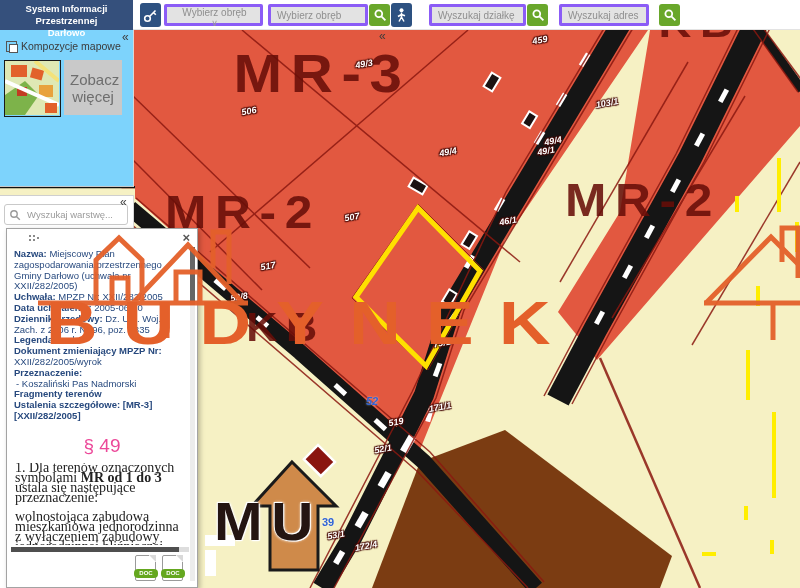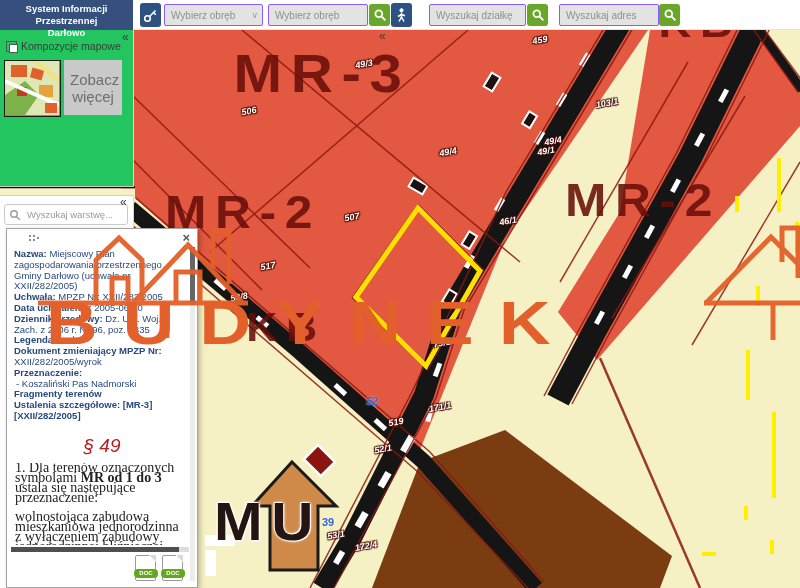--- a/index.html
+++ b/index.html
@@ -22,31 +22,31 @@
 
   
   .topbar{position:absolute;left:0;top:0;width:800px;height:30px;background:#fff;z-index:40;
           border-bottom:1px solid #e3e3e3;}
   .app-title{position:absolute;left:0;top:0;width:133px;height:30px;background:#35507c;color:#fff;
              font-size:9.5px;font-weight:bold;text-align:center;line-height:1.25;padding-top:3px;}
   .ibtn{position:absolute;border:none;border-radius:3px;cursor:pointer;padding:0;
         display:flex;align-items:center;justify-content:center;}
   .ibtn.blue{background:#2d5181;width:21px;height:24px;top:3px;}
   .ibtn.green{background:#69a72b;width:21px;height:22px;top:4px;}
-  .tb-field{position:absolute;top:4px;height:22px;background:#e3e3e3;border:1px solid #8b5cf6;
-            border-radius:2px;font-size:10px;color:#8f8f8f;}
+  .tb-field{position:absolute;top:4px;height:22px;background:#e3e3e3;border:3px solid #8b5cf6;
+            border-radius:2px;font-size:10px;color:#8f8f8f;flex-direction:column;}
   .tb-select{display:flex;align-items:center;padding:0 4px 0 6px;cursor:pointer;}
   .tb-select .lbl{flex:1;}
   .chev{color:#9a9a9a;font-size:9px;}
   input.tb-input{padding:0 6px;outline:none;}
   input.tb-input::placeholder{color:#8f8f8f;}
   .collapse{position:absolute;z-index:45;font-size:12px;color:#3c3c3c;cursor:pointer;line-height:1;}
 
   
-  .comp-panel{position:absolute;left:0;top:30px;width:134px;height:157px;background:#22c55e;z-index:30;
+  .comp-panel{position:absolute;left:0;top:30px;width:134px;height:157px;background:#7dd3fc;z-index:30;
               border-right:1px solid #d8d8d8;border-bottom:1px solid #c9c9c9;}
   .comp-head{position:absolute;left:6px;top:10px;display:flex;align-items:center;gap:4px;}
   .sq1{position:relative;width:11px;height:11px;border:1.5px solid #555;display:inline-block;}
   .sq2{position:absolute;left:2px;top:2px;width:9px;height:9px;border:1.5px solid #555;background:#fff;}
   .comp-title{font-size:10.5px;color:#3b3b3b;}
   .comp-thumb{position:absolute;left:4px;top:30px;width:57px;height:57px;border:1.5px solid #1a1a1a;
               overflow:hidden;cursor:pointer;}
   .comp-more{position:absolute;left:64px;top:30px;width:58px;height:55px;background:#c9c9c9;border:none;
              color:#6e6e6e;font-size:15px;cursor:pointer;font-family:"Liberation Sans",sans-serif;}
   .layers-panel{position:absolute;left:0;top:195px;width:134px;height:393px;background:#fff;z-index:20;
@@ -61,21 +61,21 @@
   
   .popup{position:absolute;left:6px;top:228px;width:192px;height:360px;background:#fff;z-index:32;
          border:1px solid #a3a3a3;box-shadow:2px 2px 5px rgba(0,0,0,.25);font-size:9.5px;color:#27497e;}
   .drag-dots{position:absolute;left:22px;top:6px;width:2px;height:2px;background:#8a8a8a;
              box-shadow:4px 0 0 #8a8a8a,0 4px 0 #8a8a8a,4px 4px 0 #8a8a8a,8px 2px 0 #8a8a8a;}
   .popup-close{position:absolute;right:7px;top:1px;font-size:13px;color:#555;cursor:pointer;font-weight:bold;}
   .popup-content{position:absolute;left:7px;top:20px;width:170px;height:196px;line-height:10.8px;overflow:hidden;}
   .f b{font-weight:bold;}
   .dest-item{padding-left:2px;}
   .head-b{font-weight:bold;}
-  .para-ref{position:absolute;left:0;top:206px;width:100%;text-align:center;color:#b91c1c;font-size:19px;font-style:italic;}
+  .para-ref{position:absolute;left:0;top:206px;width:100%;text-align:center;color:#ec4899;font-size:19px;}
   .excerpt{position:absolute;left:8px;top:234px;width:172px;height:82px;overflow:hidden;
            font-family:"Liberation Serif",serif;font-size:14px;line-height:10px;color:#222;}
   .excerpt .gap{margin-top:9px;}
   .hbar-track{position:absolute;left:4px;top:318px;width:178px;height:5px;background:#ddd;}
   .hbar-thumb{position:absolute;left:0;top:0;width:168px;height:5px;background:#4f4f4f;cursor:pointer;}
   .vtrack{position:absolute;right:2px;top:18px;width:5px;height:334px;background:#ececec;}
   .vthumb{position:absolute;right:0;top:0;width:5px;height:58px;background:#666;cursor:pointer;}
   .attachments{position:absolute;right:14px;top:326px;display:flex;gap:6px;}
   .att{position:relative;width:21px;height:26px;background:#fff;border:1.5px solid #9a9a9a;border-radius:2px;cursor:pointer;}
   .att .fold{position:absolute;right:-1px;top:-1px;width:0;height:0;
@@ -244,21 +244,21 @@
         <path d="M7.5 5.5 L7.5 10 M7.5 7.5 L4 9.5 M7.5 7.5 L11 8.8 M7.5 10 L5 14.5 M7.5 10 L10 14.5" stroke="#fff" stroke-width="1.5" fill="none"></path>
       </svg>
     </button>
     <input class="tb-field tb-input" style="left: 429px; width: 97px;" placeholder="Wyszukaj działkę">
     <button class="ibtn green" style="left:527px;">
       <svg width="14" height="14" viewBox="0 0 14 14">
         <circle cx="5.8" cy="5.8" r="3.4" stroke="#fff" stroke-width="1.8" fill="none"></circle>
         <path d="M8.4 8.4 L12.4 12.4" stroke="#fff" stroke-width="1.8"></path>
       </svg>
     </button>
-    <input class="tb-field tb-input" style="left: 559px; width: 100px;" placeholder="Wyszukaj adres">
+    <input class="tb-field tb-input" style="left: 559px; width: 90px;" placeholder="Wyszukaj adres">
     <button class="ibtn green" style="left:659px;">
       <svg width="14" height="14" viewBox="0 0 14 14">
         <circle cx="5.8" cy="5.8" r="3.4" stroke="#fff" stroke-width="1.8" fill="none"></circle>
         <path d="M8.4 8.4 L12.4 12.4" stroke="#fff" stroke-width="1.8"></path>
       </svg>
     </button>
   </header>
   <span class="collapse" style="left:379px;top:30px;">«</span>
 
   <aside class="comp-panel">

